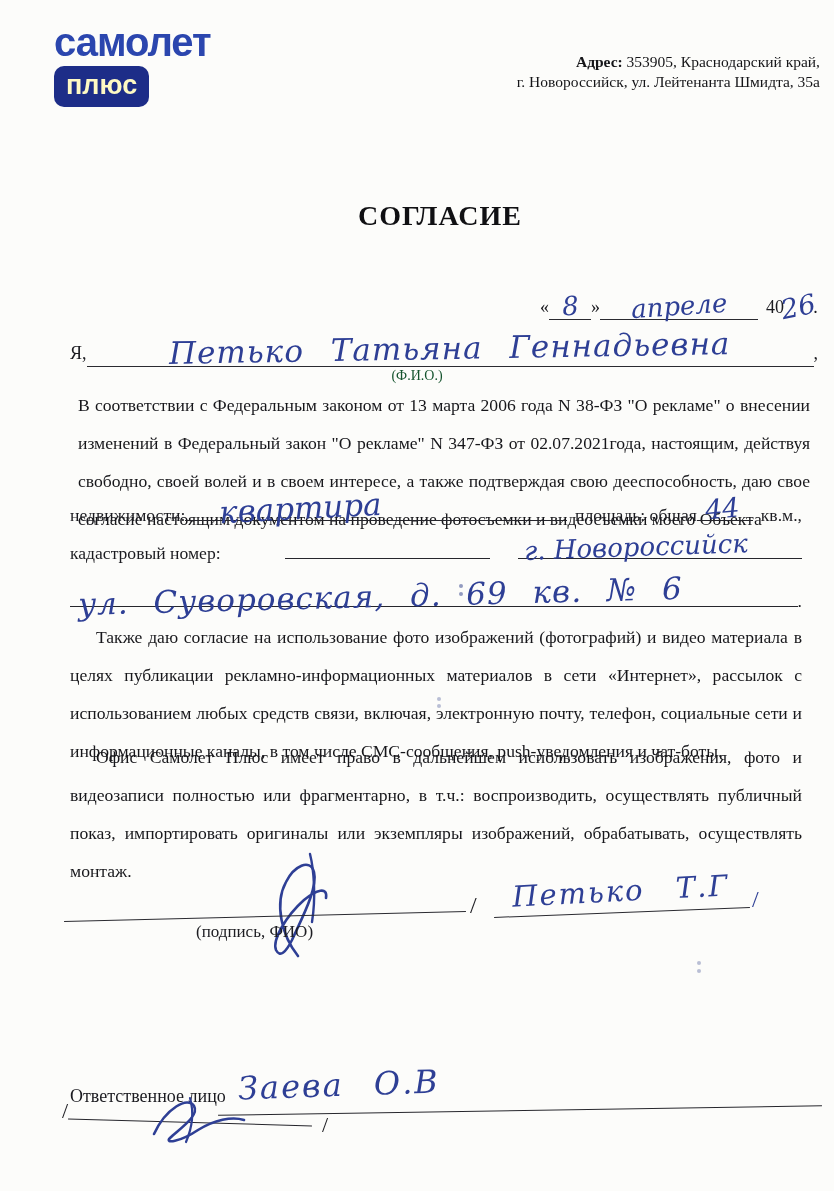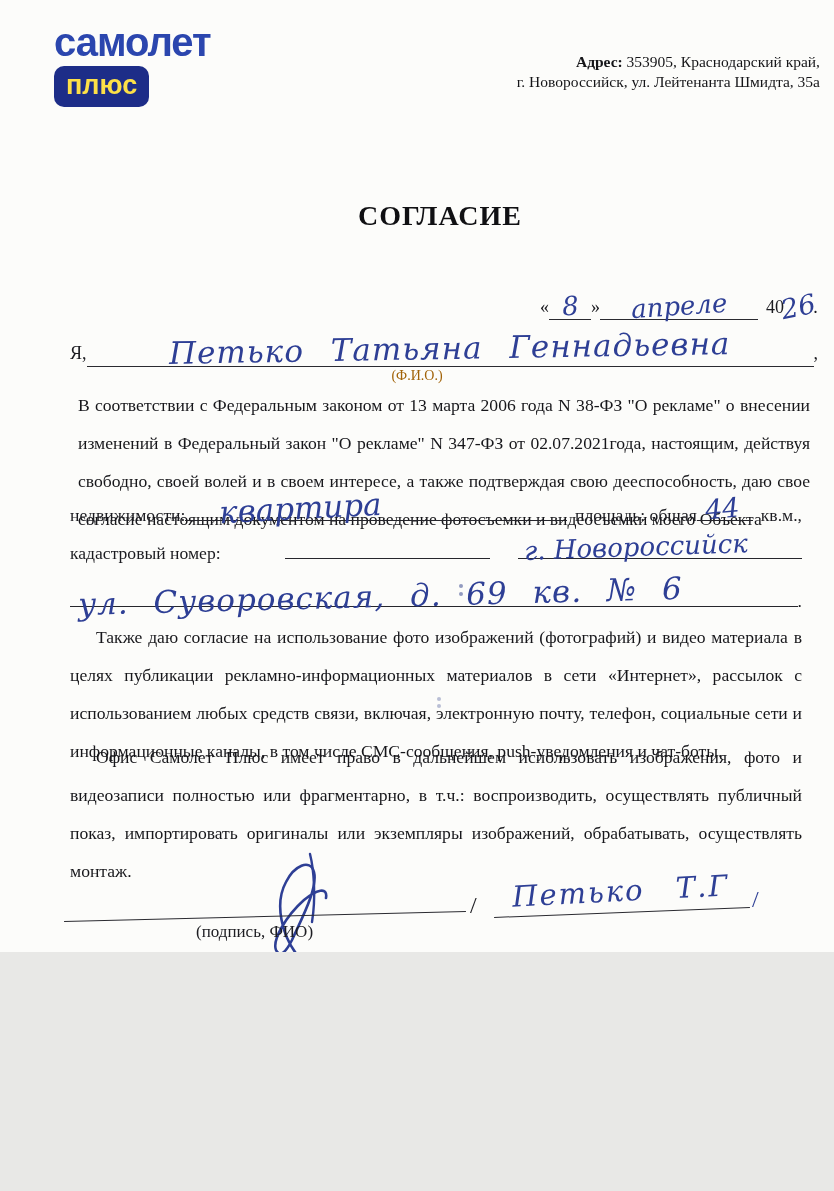--- a/index.html
+++ b/index.html
@@ -1,26 +1,26 @@
 <!DOCTYPE html>
 <html><head>
 <meta charset="utf-8">
 <style>
   html,body{margin:0;padding:0;}
   body{background:#e8e8e6;font-family:"Liberation Serif", serif;}
   .page{
-    position:relative;width:834px;height:952px;margin:0 auto;
+    position:relative;width:834px;height:1191px;margin:0 auto;
     background:#fcfcfa;color:#1b1b20;overflow:hidden;
     box-shadow:0 0 6px rgba(0,0,0,.25);
   }
   
   .logo{position:absolute;left:54px;top:22px;}
   .logo-word{font-family:"Liberation Sans", sans-serif;font-weight:bold;
     font-size:40px;letter-spacing:-1px;color:#2b46ae;line-height:1;}
-  .logo-badge{display:inline-block;margin-top:4px;background:#1d2d88;color:#fde047;
+  .logo-badge{display:inline-block;margin-top:4px;background:#1d2d88;color:#fef9c3;
     font-family:"Liberation Sans", sans-serif;font-weight:bold;font-size:27px;
     line-height:1;padding:6px 12px 8px 12px;border-radius:10px;letter-spacing:0px;}
   .address{position:absolute;right:14px;top:52px;text-align:right;
     font-size:15.5px;line-height:20px;color:#151518;}
   .address b{font-weight:bold;margin-left:21px;}
   
   .title{position:absolute;left:0;top:200px;width:880px;text-align:center;
     font-size:28px;font-weight:bold;letter-spacing:1px;color:#101013;}
   
   .hand{font-family:"DejaVu Serif", serif;font-style:italic;color:#2e3f95;
@@ -34,21 +34,21 @@
   .date-hand{font-size:26px;position:relative;top:2px;transform:rotate(-4deg);display:inline-block;}
   .year-hand{font-size:27px;position:relative;top:3px;margin-left:-3px;margin-right:-2px;
     transform:rotate(-12deg);display:inline-block;}
   
   .me-row{position:absolute;left:70px;top:330px;width:748px;display:flex;align-items:baseline;
     font-size:18px;}
   .me-row .blank{flex:1;border-bottom:1.5px solid #2a2a30;text-align:center;}
   .me-name{font-size:31px;letter-spacing:1px;word-spacing:16px;position:relative;top:0px;
     transform:rotate(-1deg);display:inline-block;}
   .fio-label{position:absolute;left:0;top:368px;width:834px;text-align:center;
-    font-size:14px;color:#a16207;}
+    font-size:14px;color:#14532d;}
   
   .para{position:absolute;left:70px;width:732px;font-size:17.6px;line-height:38px;
     text-align:justify;color:#17171b;}
   .p1{top:386px;margin-left:8px;}
   .p2{top:618px;text-indent:26px;}
   .p3{top:738px;text-indent:26px;}
   .form-row{position:absolute;left:70px;width:732px;display:flex;align-items:baseline;
     font-size:17.6px;white-space:nowrap;}
   .form-row .blank{border-bottom:1.5px solid #26262c;position:relative;}
   .form-row .grow{flex:1;}

